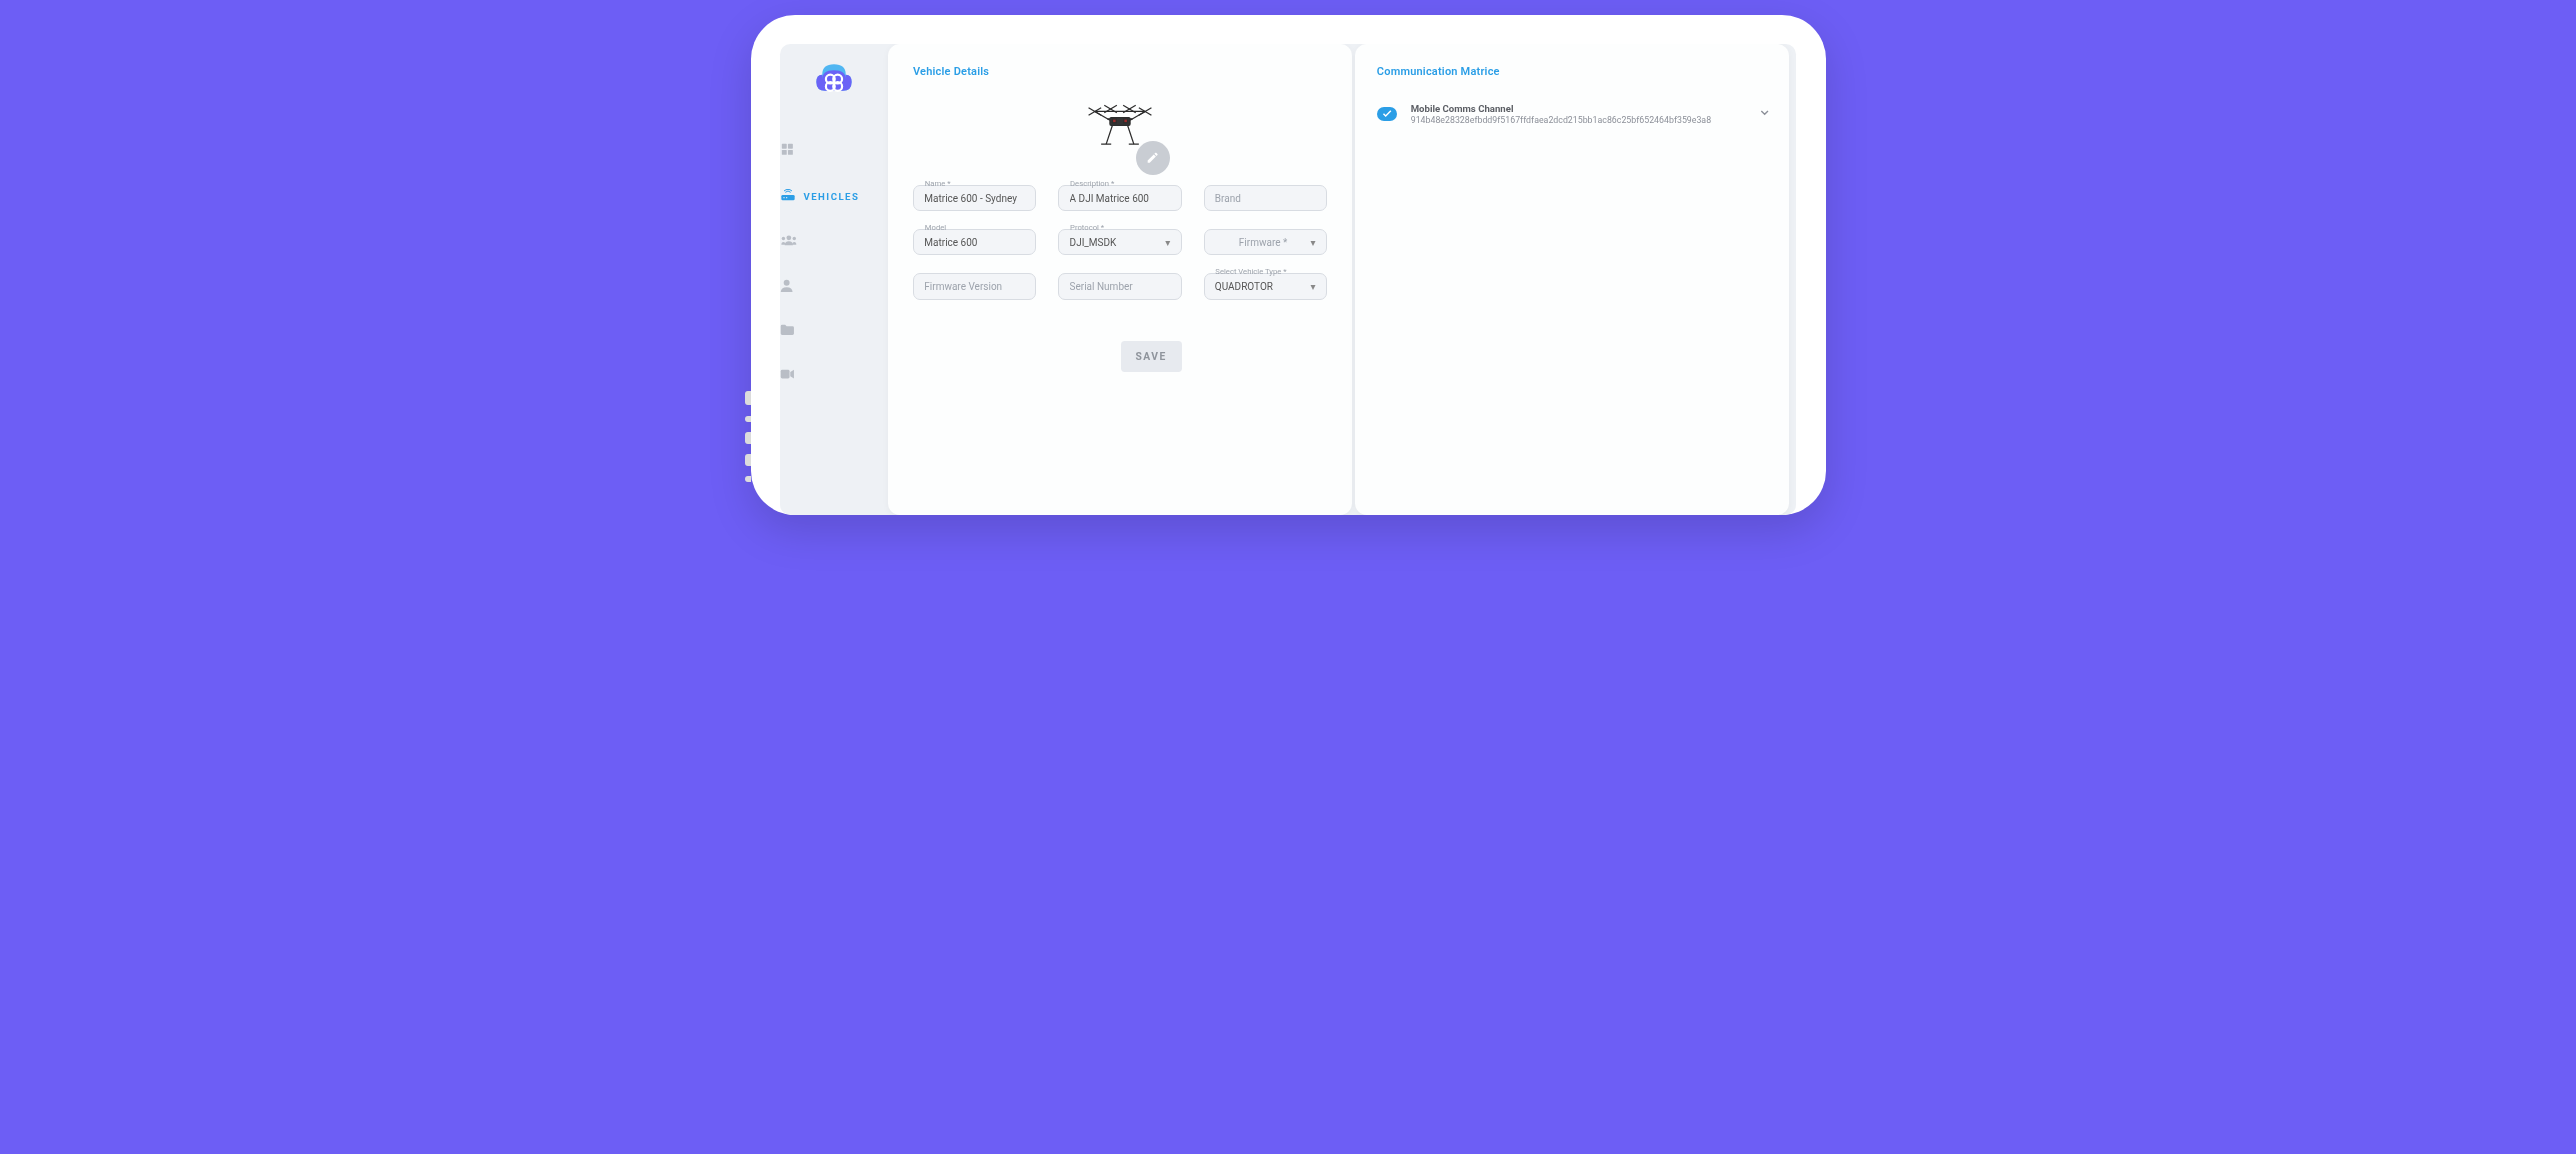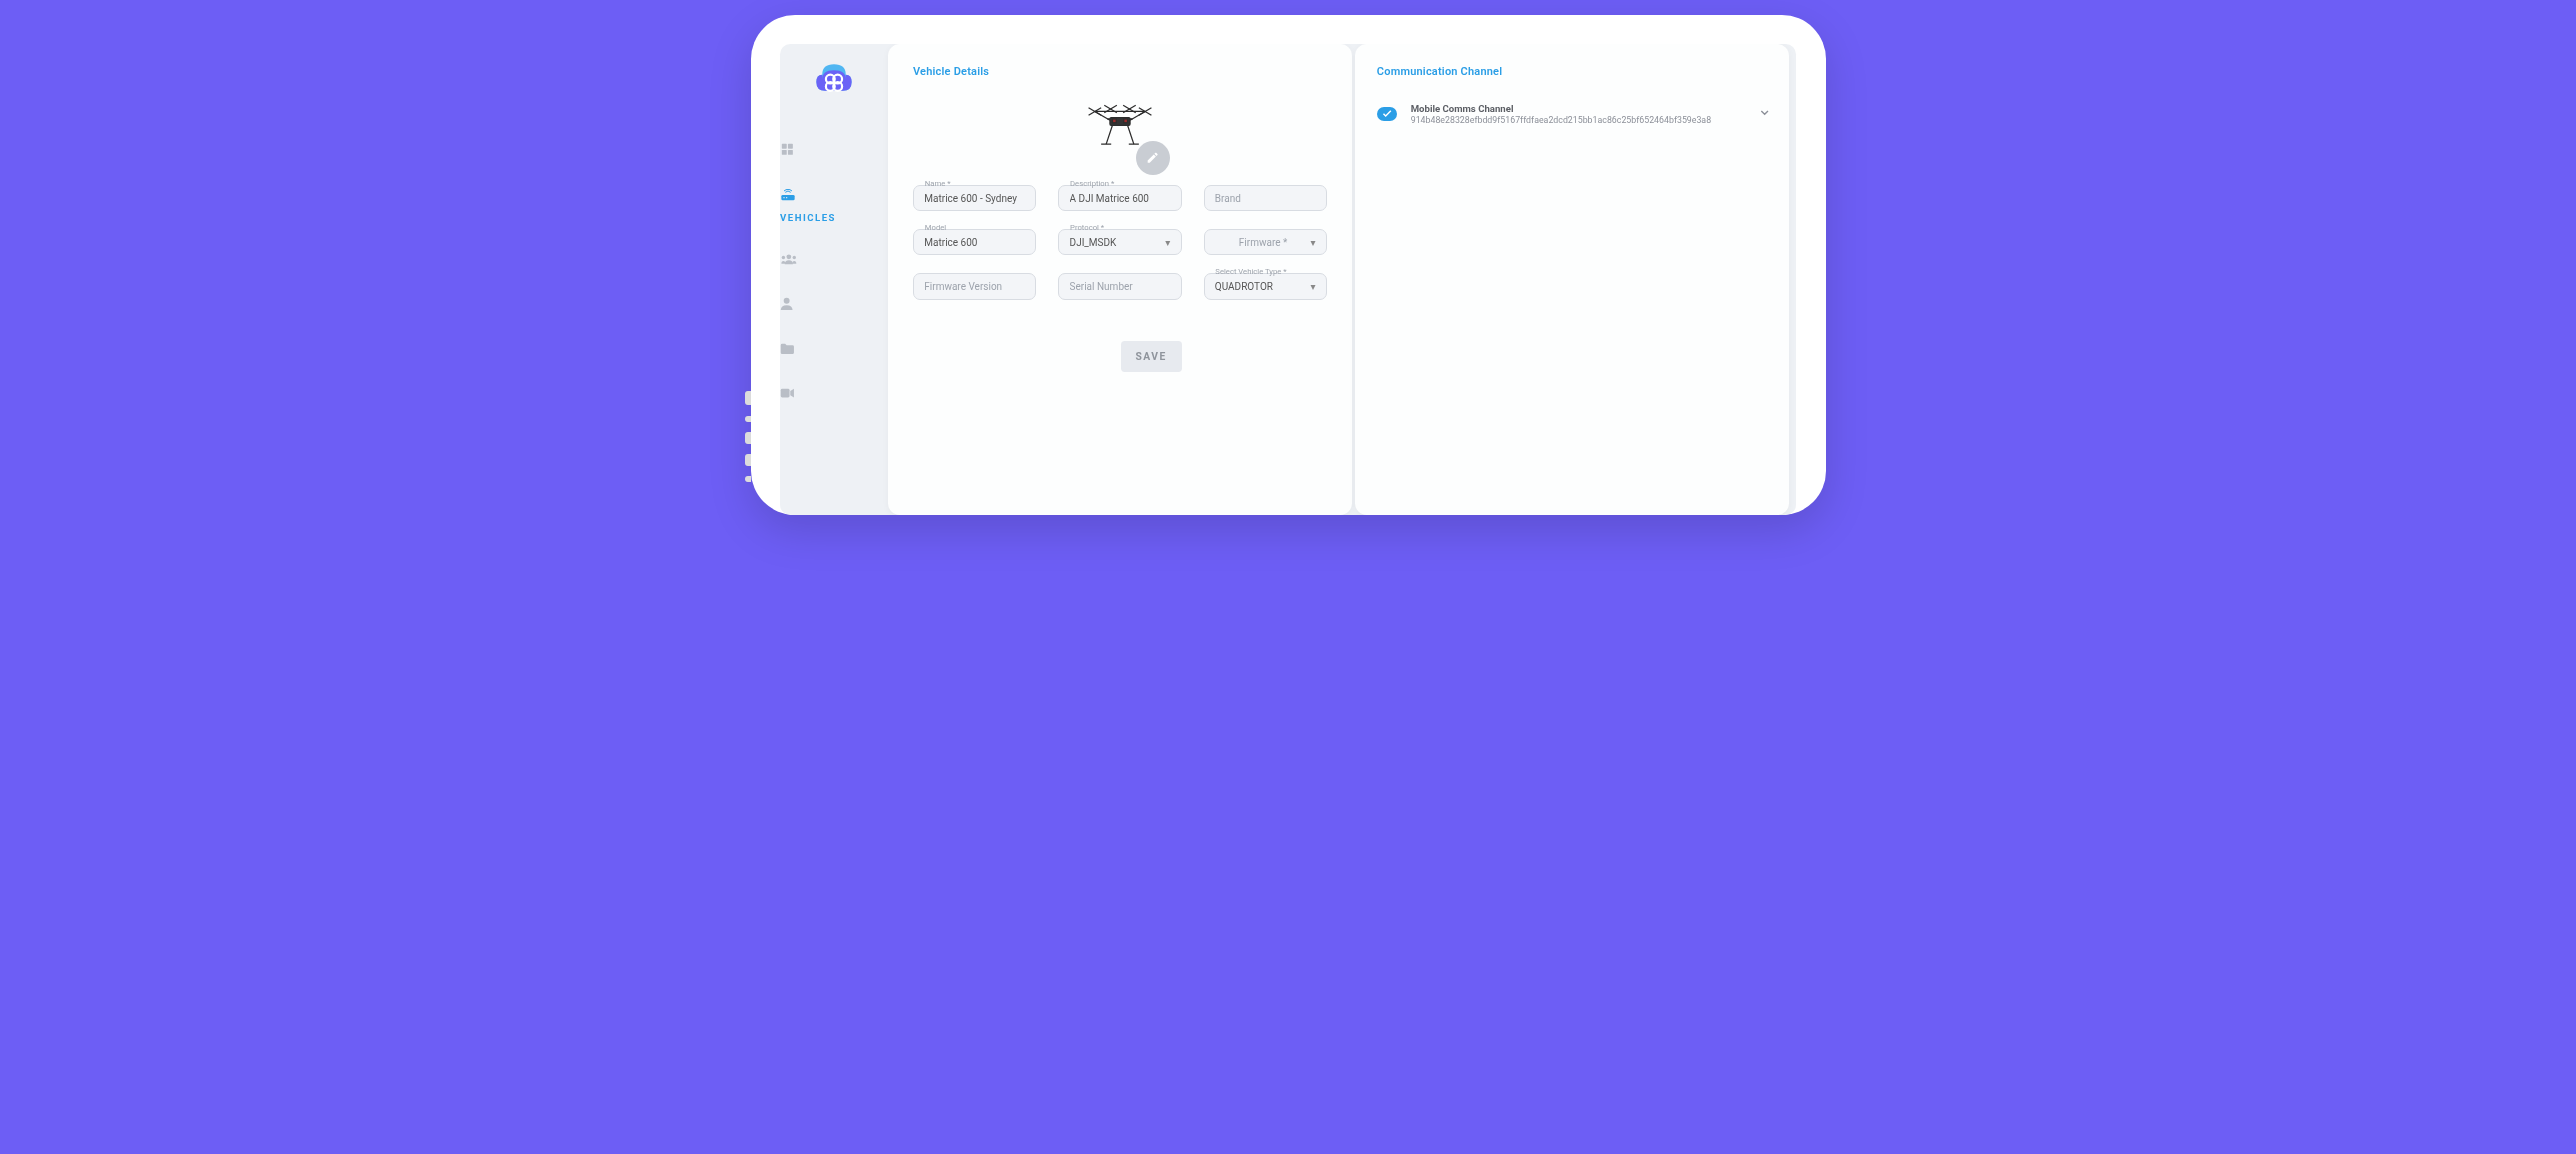--- a/index.html
+++ b/index.html
@@ -9,21 +9,21 @@
 .phys-buttons { position:absolute; left:-5.9px; top:376px; width:5.9px; }
 .phys-btn { background:#dcdcdc; border-radius:2.9px 0 0 2.9px; margin-bottom:10.3px; }
 .pb-lg { height:14.7px; }
 .pb-sm { height:5.9px; }
 .pb-md { height:11.8px; }
 
 .tablet-inner { background:#eef1f5; border-radius:10.3px; min-height:471px; display:flex; overflow:hidden; }
 
 .sidebar { width:108px; padding-top:13.3px; display:flex; flex-direction:column; align-items:center; }
 .logo { width:50px; height:40px; margin-bottom:29.5px; }
-.nav-item { width:100%; display:flex; flex-direction:column; align-items:flex-start; gap:7.4px; padding:14.7px 0; cursor:pointer; }
+.nav-item { width:100%; display:flex; flex-direction:row; align-items:center; gap:7.4px; padding:14.7px 0; cursor:pointer; }
 .nav-item.active { color:#2b9ee6; }
 .nav-item .icon-slot { color:#b9bec6; }
 .nav-item.active .icon-slot { color:#2b9ee6; }
 .nav-label { font-size:9.6px; font-weight:700; letter-spacing:1.5px; }
 
 .main { flex:1; display:flex; gap:3px; padding:0 7.4px 0 0; }
 
 .card { background:#fdfefe; border-radius:11.8px; box-shadow:0 1.5px 7.4px rgba(0,0,0,.04); padding:20.6px 0 20.6px 0; }
 .card-left { flex:1.05; padding-left:25px; padding-right:25px; }
 .card-right { flex:1; padding-left:22px; padding-right:17.7px; }
@@ -226,21 +226,21 @@
             </div>
           </div>
           <div></div>
           <div class="save-row">
             <button class="save-btn">SAVE</button>
           </div>
         </div>
       </div>
 
       <div class="card card-right">
-        <div class="card-title">Communication Channel</div>
+        <div class="card-title">Communication Matrice</div>
 
         <div class="channel-row">
           <div class="channel-badge">
             <svg width="10.3" height="7.4" viewBox="0 0 14 10" fill="none" stroke="#fff" stroke-width="2">
                 <path d="M2 5 L5 8 L12 1"></path>
               </svg>
           </div>
           <div class="channel-text">
             <div class="channel-name">Mobile Comms Channel</div>
             <div class="channel-id">914b48e28328efbdd9f5167ffdfaea2dcd215bb1ac86c25bf652464bf359e3a8</div>

